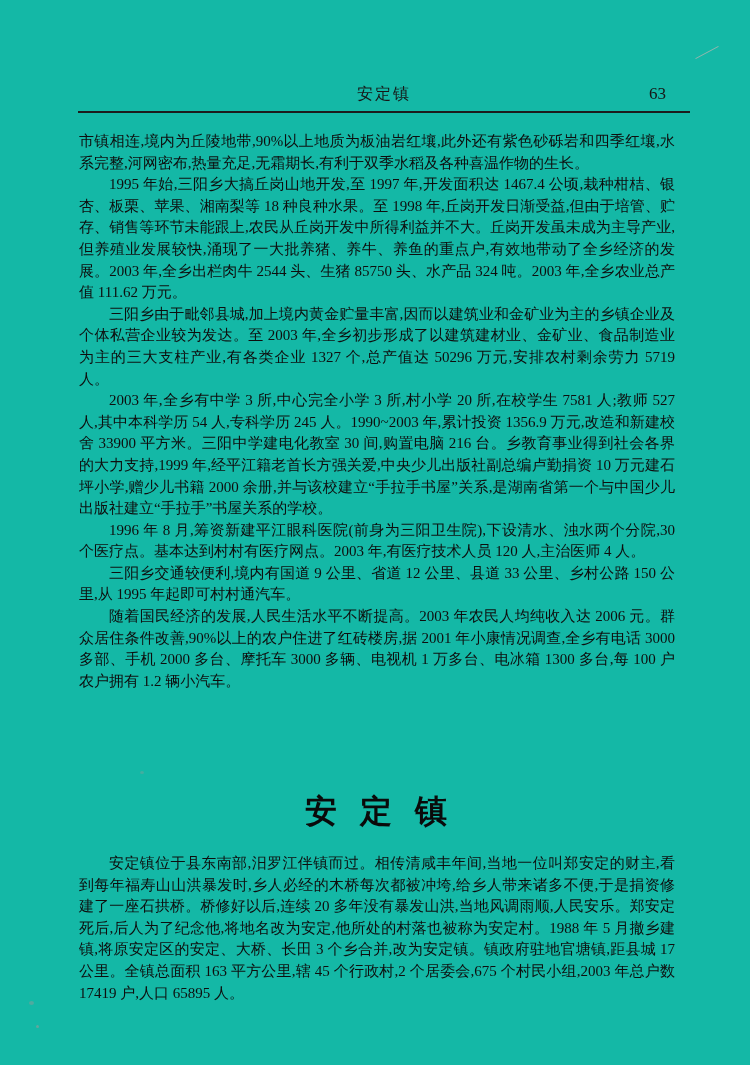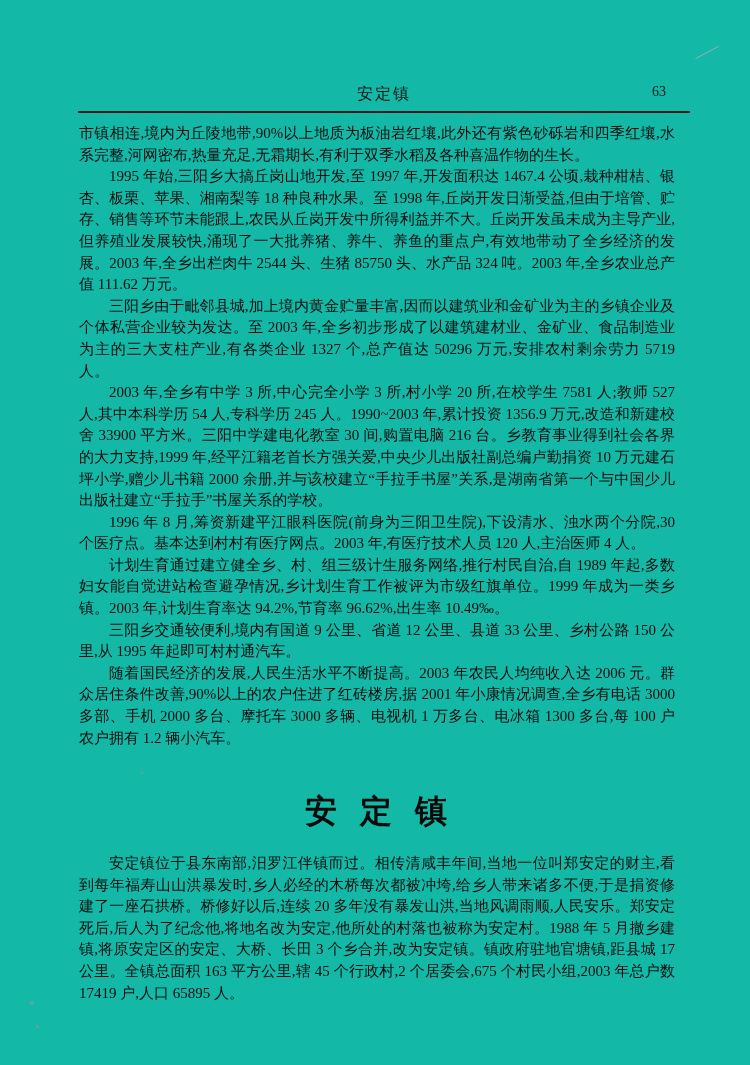--- a/index.html
+++ b/index.html
@@ -18,36 +18,36 @@
   
   .running-header {
     position:absolute; top:84px; left:78px; width:612px; height:24px;
   }
   .running-title {
     position:absolute; left:0; right:0; text-align:center;
     font-size:16px; letter-spacing:2px; color:#161616;
   }
   .page-number {
     position:absolute; right:24px; top:0;
-    font-size:14px; color:#161616;
+    font-size:17px; color:#161616;
   }
   .header-rule {
     position:absolute; top:111px; left:78px; width:612px; height:2px;
     background:#1c1c1c;
   }
   
   .textblock {
     position:absolute; left:79px; width:596px;
     font-size:15px; line-height:21.6px;
     text-align:justify;
     color:#0e0e0e;
   }
   .textblock p { margin:0; text-indent:2em; }
   .textblock p.noindent { text-indent:0; }
-  .block-top { top:123px; }
+  .block-top { top:131px; }
   .block-bottom { top:853px; }
   
   .section-title {
     position:absolute; top:790px; left:78px; width:596px;
     text-align:center;
     font-size:32px; font-weight:bold; color:#0a0a0a;
     letter-spacing:0.72em; text-indent:0.72em;
   }
   
   .speck { position:absolute; background:#9a9a96; border-radius:50%; }
@@ -69,21 +69,20 @@
     <div class="page-number">63</div>
   </div>
   <div class="header-rule"></div>
 
   <div class="textblock block-top">
     <p class="noindent">市镇相连,境内为丘陵地带,90%以上地质为板油岩红壤,此外还有紫色砂砾岩和四季红壤,水系完整,河网密布,热量充足,无霜期长,有利于双季水稻及各种喜温作物的生长。</p>
     <p>1995 年始,三阳乡大搞丘岗山地开发,至 1997 年,开发面积达 1467.4 公顷,栽种柑桔、银杏、板栗、苹果、湘南梨等 18 种良种水果。至 1998 年,丘岗开发日渐受益,但由于培管、贮存、销售等环节未能跟上,农民从丘岗开发中所得利益并不大。丘岗开发虽未成为主导产业,但养殖业发展较快,涌现了一大批养猪、养牛、养鱼的重点户,有效地带动了全乡经济的发展。2003 年,全乡出栏肉牛 2544 头、生猪 85750 头、水产品 324 吨。2003 年,全乡农业总产值 111.62 万元。</p>
     <p>三阳乡由于毗邻县城,加上境内黄金贮量丰富,因而以建筑业和金矿业为主的乡镇企业及个体私营企业较为发达。至 2003 年,全乡初步形成了以建筑建材业、金矿业、食品制造业为主的三大支柱产业,有各类企业 1327 个,总产值达 50296 万元,安排农村剩余劳力 5719 人。</p>
     <p>2003 年,全乡有中学 3 所,中心完全小学 3 所,村小学 20 所,在校学生 7581 人;教师 527 人,其中本科学历 54 人,专科学历 245 人。1990~2003 年,累计投资 1356.9 万元,改造和新建校舍 33900 平方米。三阳中学建电化教室 30 间,购置电脑 216 台。乡教育事业得到社会各界的大力支持,1999 年,经平江籍老首长方强关爱,中央少儿出版社副总编卢勤捐资 10 万元建石坪小学,赠少儿书籍 2000 余册,并与该校建立“手拉手书屋”关系,是湖南省第一个与中国少儿出版社建立“手拉手”书屋关系的学校。</p>
     <p>1996 年 8 月,筹资新建平江眼科医院(前身为三阳卫生院),下设清水、浊水两个分院,30 个医疗点。基本达到村村有医疗网点。2003 年,有医疗技术人员 120 人,主治医师 4 人。</p>
-    <p>计划生育通过建立健全乡、村、组三级计生服务网络,推行村民自治,自 1989 年起,多数妇女能自觉进站检查避孕情况,乡计划生育工作被评为市级红旗单位。1999 年成为一类乡镇。2003 年,计划生育率达 94.2%,节育率 96.62%,出生率 10.49‰。</p>
     <p>三阳乡交通较便利,境内有国道 9 公里、省道 12 公里、县道 33 公里、乡村公路 150 公里,从 1995 年起即可村村通汽车。</p>
     <p>随着国民经济的发展,人民生活水平不断提高。2003 年农民人均纯收入达 2006 元。群众居住条件改善,90%以上的农户住进了红砖楼房,据 2001 年小康情况调查,全乡有电话 3000 多部、手机 2000 多台、摩托车 3000 多辆、电视机 1 万多台、电冰箱 1300 多台,每 100 户农户拥有 1.2 辆小汽车。</p>
   </div>
 
   <div class="section-title">安定镇</div>
 
   <div class="textblock block-bottom">
     <p>安定镇位于县东南部,汨罗江伴镇而过。相传清咸丰年间,当地一位叫郑安定的财主,看到每年福寿山山洪暴发时,乡人必经的木桥每次都被冲垮,给乡人带来诸多不便,于是捐资修建了一座石拱桥。桥修好以后,连续 20 多年没有暴发山洪,当地风调雨顺,人民安乐。郑安定死后,后人为了纪念他,将地名改为安定,他所处的村落也被称为安定村。1988 年 5 月撤乡建镇,将原安定区的安定、大桥、长田 3 个乡合并,改为安定镇。镇政府驻地官塘镇,距县城 17 公里。全镇总面积 163 平方公里,辖 45 个行政村,2 个居委会,675 个村民小组,2003 年总户数 17419 户,人口 65895 人。</p>
   </div>
 

